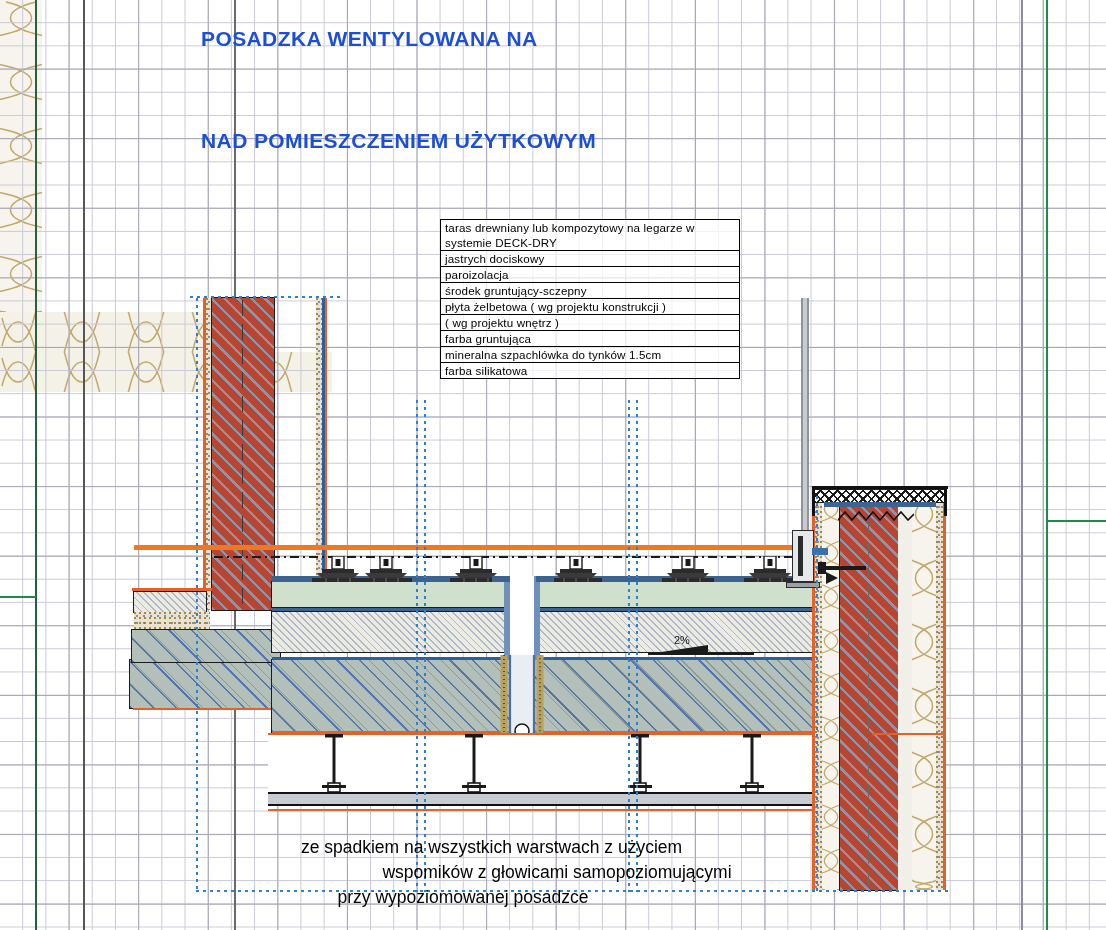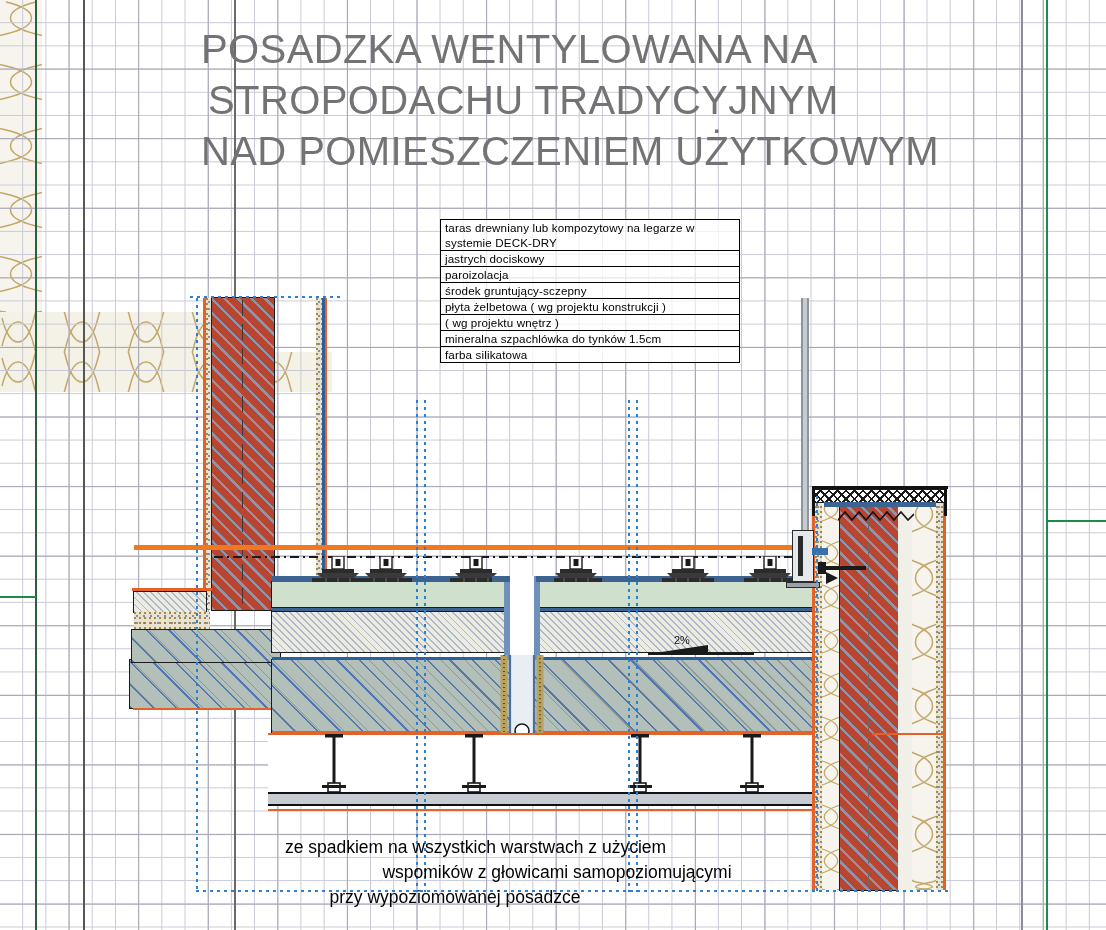--- a/index.html
+++ b/index.html
@@ -26,22 +26,22 @@
       linear-gradient(to right, #a6a6b4 1px, transparent 1px),
       linear-gradient(to bottom, #a6a6b4 1px, transparent 1px);
     background-size:69.6px 69.6px;
     background-position:-1px -1px;
   }
   .axis-v{position:absolute;top:0;bottom:0;width:2px;}
   .axis-h{position:absolute;left:0;height:2px;}
 
   
   .title{
-    position:absolute;color:#737373;font-weight:400;
-    font-size:40px;letter-spacing:.4px;white-space:nowrap;
+    position:absolute;color:#1d4ed8;font-weight:700;
+    font-size:21px;letter-spacing:.4px;white-space:nowrap;
   }
   .caption{
     position:absolute;color:#000;text-align:center;
     font-size:17.5px;line-height:25px;white-space:nowrap;
   }
 
   
   #legend{position:absolute;left:440px;top:219px;width:298px;
           border:1.4px solid #000;background:rgba(255,255,255,0.0);}
   #legend .lrow{
@@ -134,21 +134,20 @@
 
   <div class="axis-v" style="left:35px;background:#2b5e3f;"></div>
   <div class="axis-v" style="left:83px;background:#565656;"></div>
   <div class="axis-v" style="left:234px;background:#6a6a6a;width:2px;"></div>
   <div class="axis-v" style="left:1046px;background:#1f8a47;"></div>
   <div class="axis-v" style="left:1021px;background:#8d8d99;width:2px;"></div>
   <div class="axis-h" style="top:596px;width:36px;background:#1f8a47;"></div>
   <div class="axis-h" style="top:520px;left:1046px;width:60px;background:#1f8a47;"></div>
 
   <div class="title" style="left:201px;top:27px;">POSADZKA WENTYLOWANA NA</div>
-  <div class="title" style="left:208px;top:78px;">STROPODACHU TRADYCYJNYM</div>
   <div class="title" style="left:201px;top:129px;">NAD POMIESZCZENIEM UŻYTKOWYM</div>
 
   <div class="sh ln oline" style="left:203px;top:298px;width:3px;height:312px;"></div>
   <div class="sh hatch-speck" style="left:206px;top:298px;width:6px;height:312px;"></div>
   <div class="sh hatch-brick edge" style="left:212px;top:298px;width:62px;height:312px;"></div>
   <div class="sh ln" style="left:242px;top:300px;width:1px;height:308px;background:repeating-linear-gradient(180deg,#3a3a3a 0 16px,transparent 16px 24px);"></div>
 
   <div class="wool" style="left:274px;top:298px;width:42px;height:312px;">
     <svg width="42" height="312" viewBox="0 0 42 312" preserveAspectRatio="none">
       <g stroke="#c2a86a" stroke-width="1.5" fill="none">
@@ -415,24 +414,27 @@
     <div class="lrow">
       <span>środek gruntujący-sczepny</span>
     </div>
     <div class="lrow">
       <span>płyta żelbetowa ( wg projektu konstrukcji )</span>
     </div>
     <div class="lrow">
       <span>( wg projektu wnętrz )</span>
     </div>
     <div class="lrow">
+      <span>farba gruntująca</span>
+    </div>
+    <div class="lrow">
       <span>mineralna szpachlówka do tynków 1.5cm</span>
     </div>
     <div class="lrow">
       <span>farba silikatowa</span>
     </div>
   </div>
 
-  <div class="caption" style="left:0;top:835px;width:951px;">ze spadkiem na wszystkich warstwach z użyciem</div>
+  <div class="caption" style="left:16px;top:835px;width:951px;">ze spadkiem na wszystkich warstwach z użyciem</div>
   <div class="caption" style="left:4px;top:860px;width:1106px;">wspomików z głowicami samopoziomującymi</div>
-  <div class="caption" style="left:4px;top:885px;width:902px;">przy wypoziomowanej posadzce</div>
+  <div class="caption" style="left:12px;top:885px;width:902px;">przy wypoziomowanej posadzce</div>
 
 </div>
 
 </body></html>

